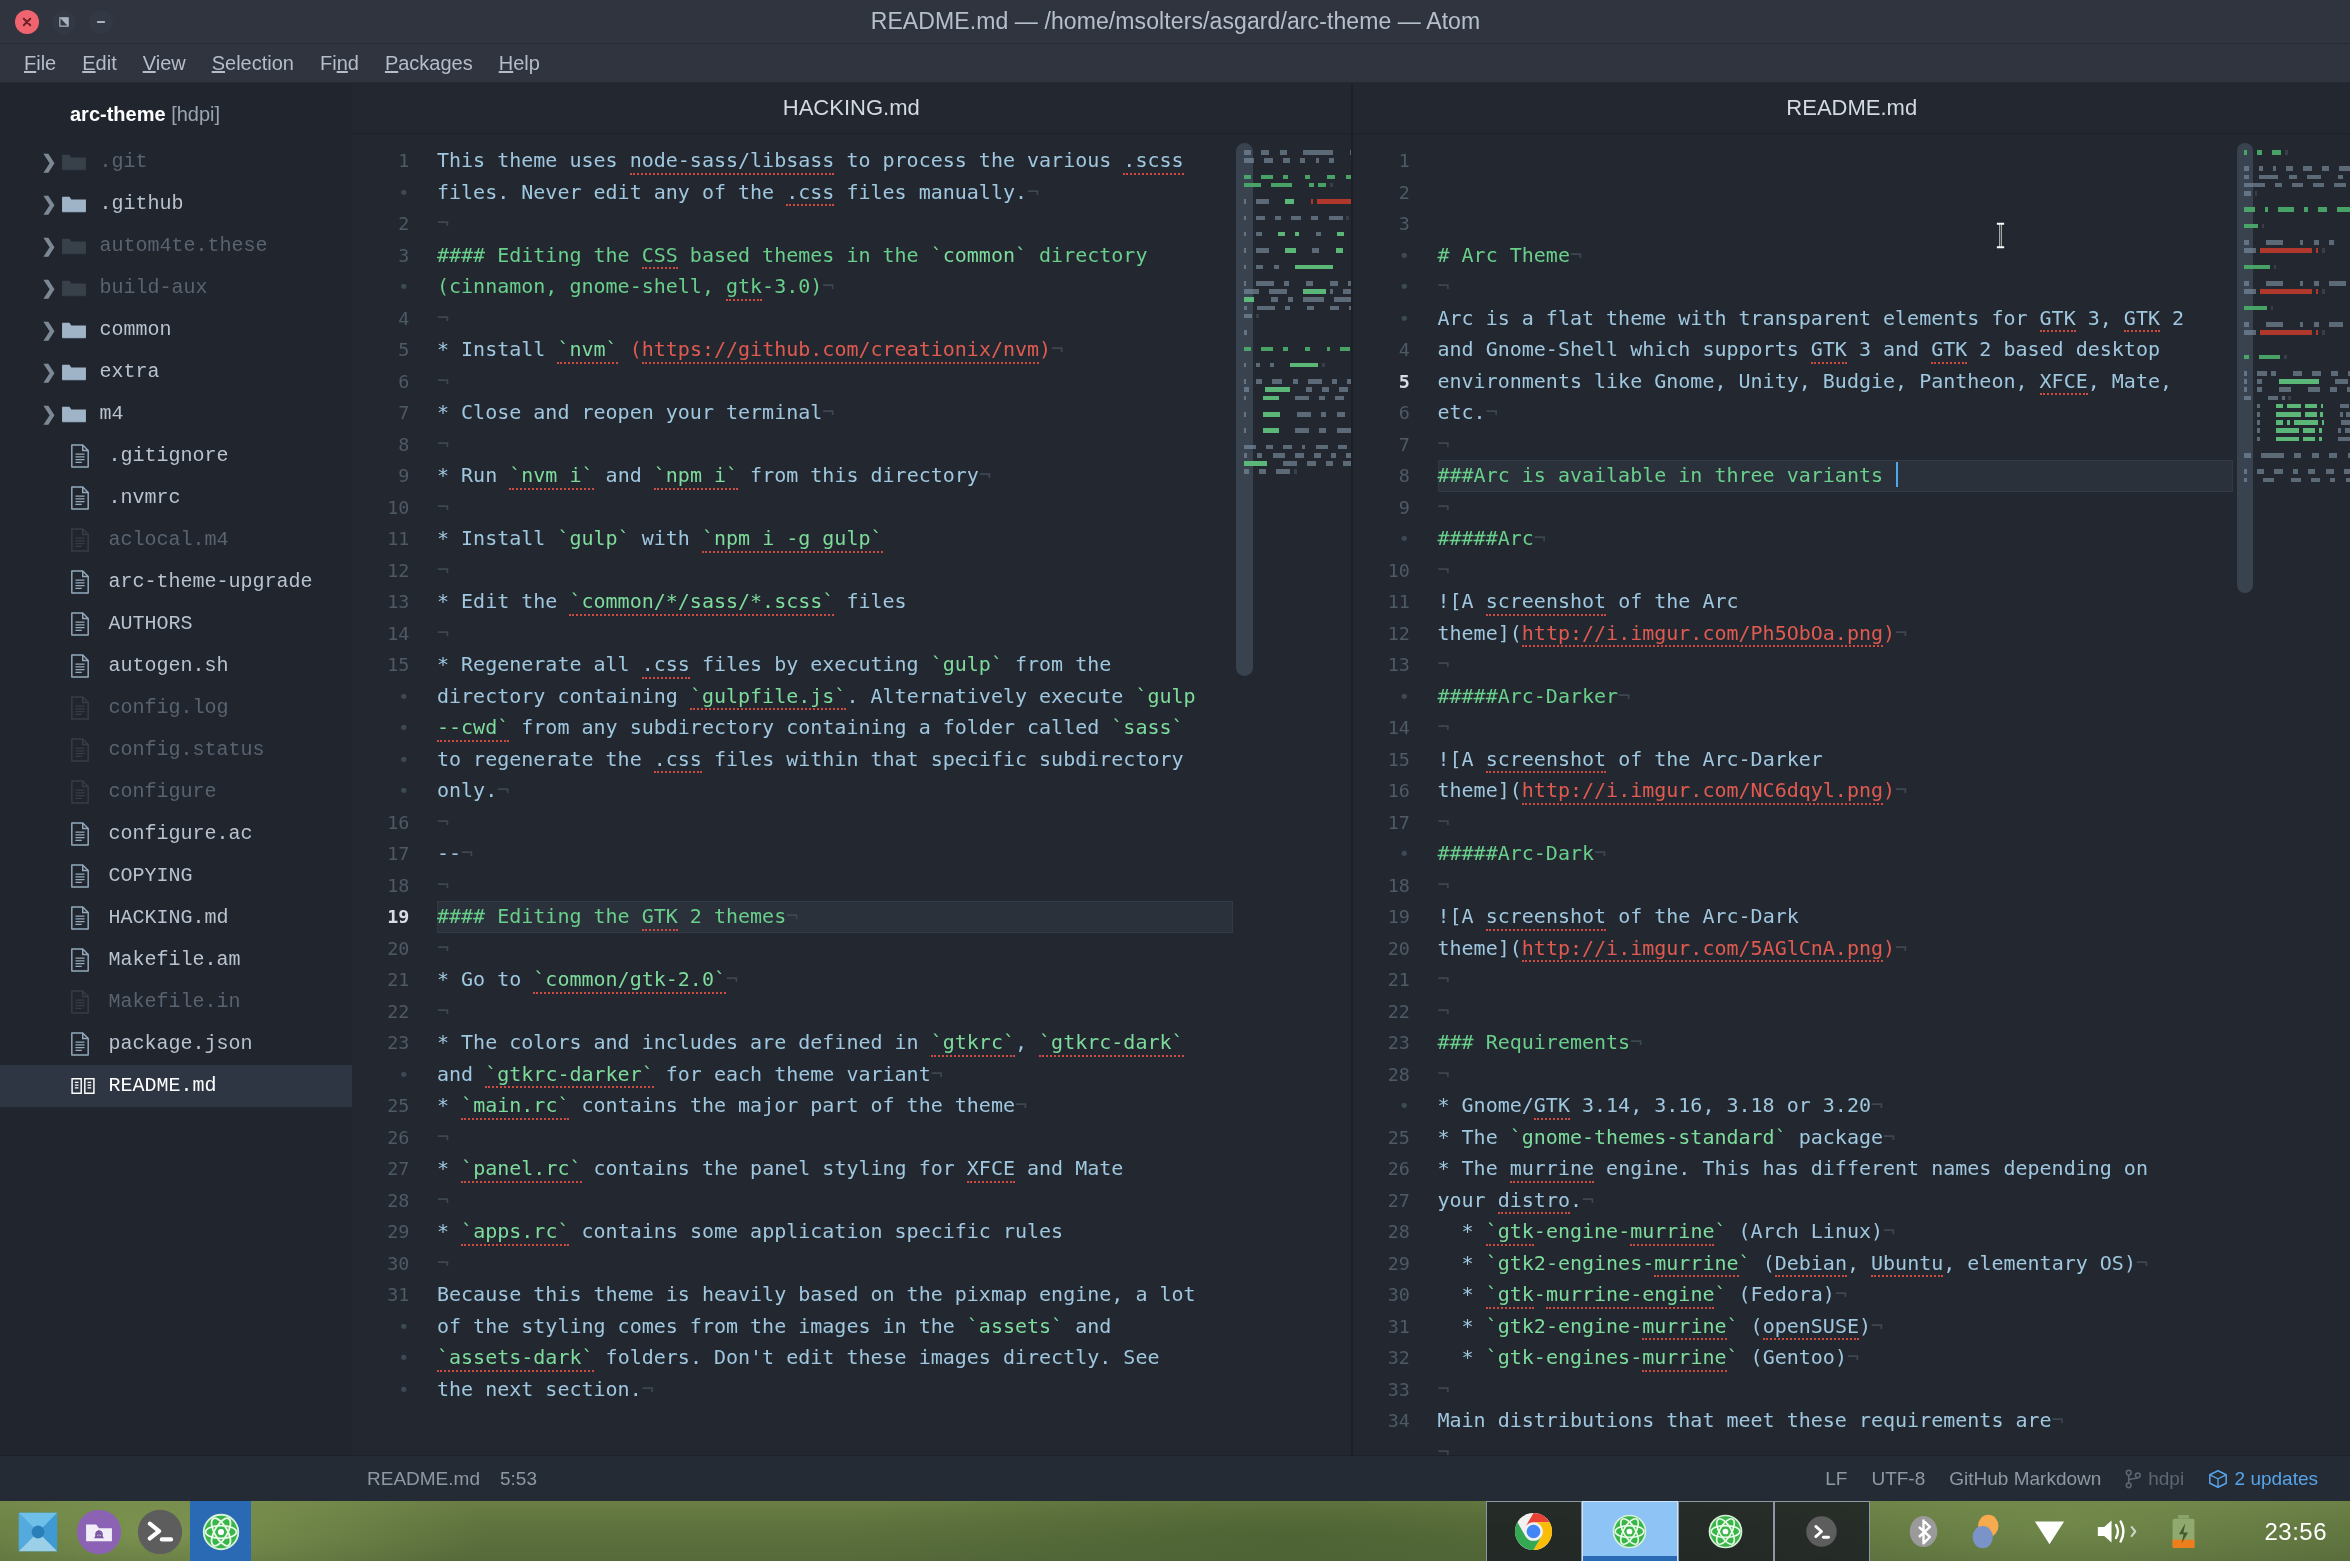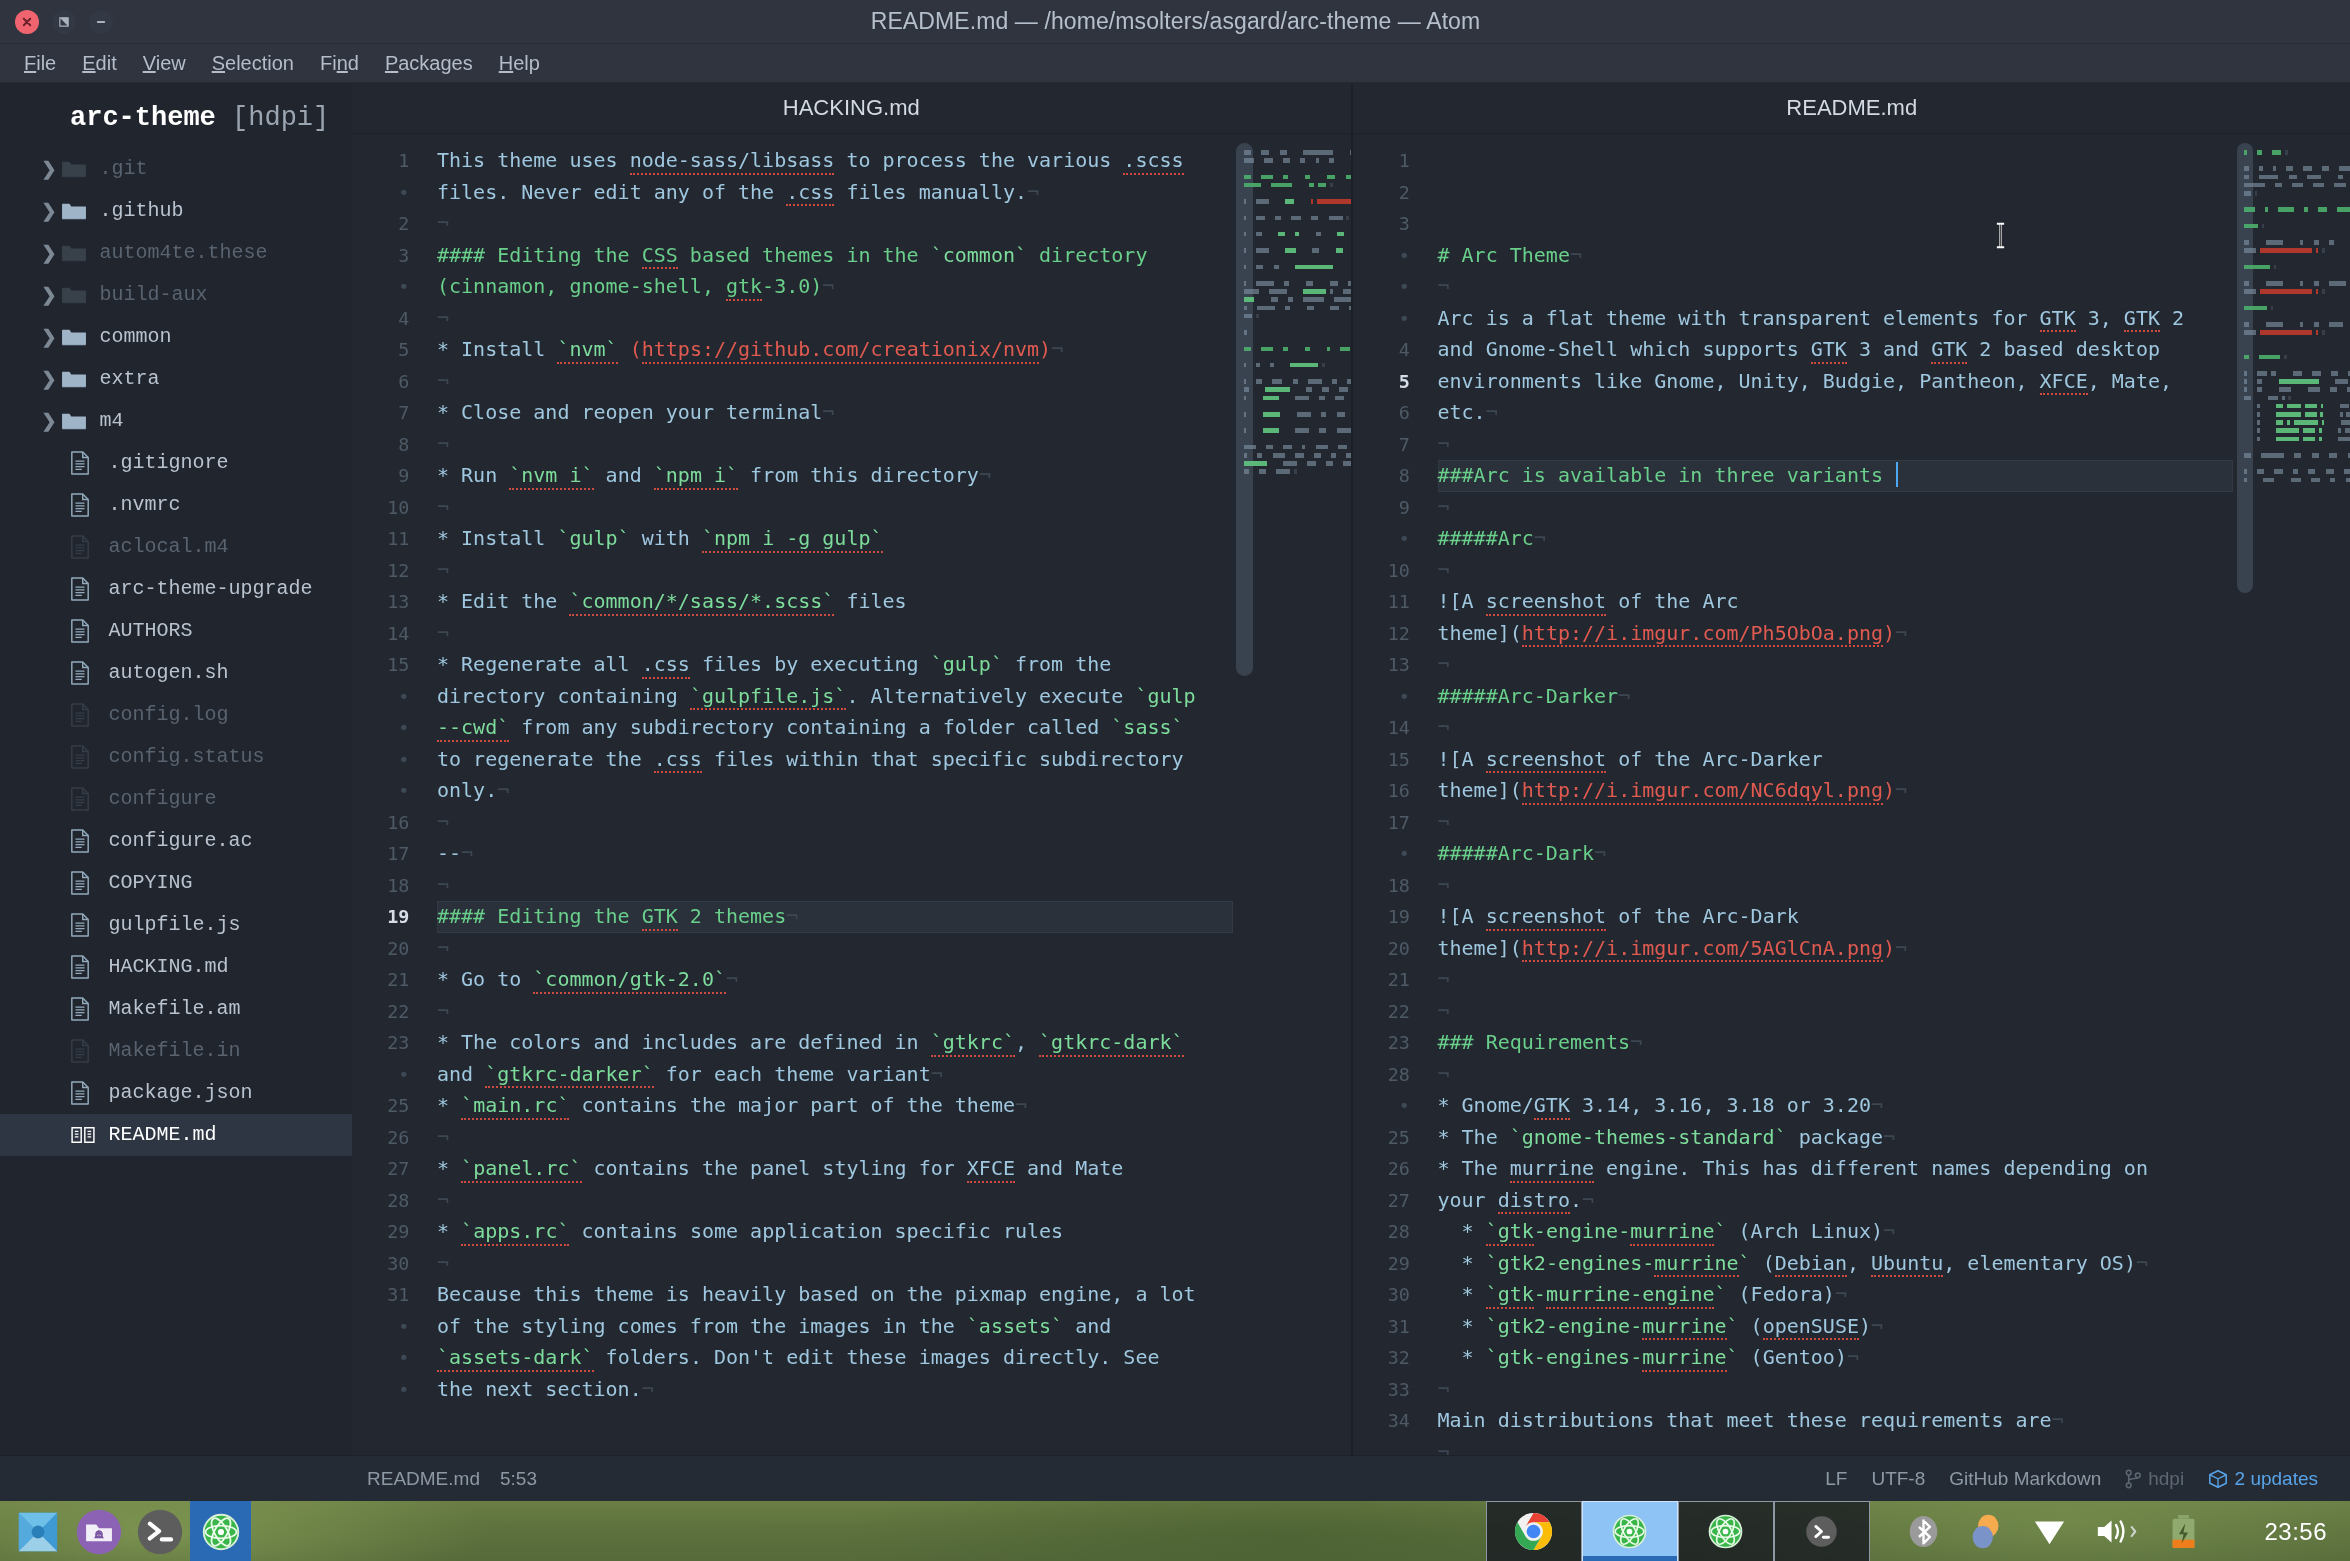--- a/index.html
+++ b/index.html
@@ -63,23 +63,22 @@
 
   
   #treeview {
     width: 352px; min-width:352px;
     background: #20252e;
     padding-top: 16.5px;
     overflow: hidden;
     position: relative;
   }
   #project-title {
-    font-size: 27px; color:#c8d0da;
+    font-size: 20px; color:#c8d0da;
     padding: 3.7px 0 14.7px 70px;
-    font-family: Liberation Mono, monospace;
   }
   #project-title b { color:#ffffff; font-weight:700; }
   #project-title span.dim { color:#9aa5b1; font-weight:400; }
   .tree-row {
     height: 42px;
     display:flex; align-items:center;
     padding-left: 37px;
     font-size: 20px;
     color:#b9c3cf;
     white-space:nowrap;
@@ -451,30 +450,20 @@
           </div>
           <div class="tree-row indent-file">
             <span class="ficon">
               <svg width="20" height="24" viewBox="0 0 22 26">
   <path d="M2 1 H14 L20 7 V25 H2 Z" fill="none" stroke="#93aabd" stroke-width="1.6" stroke-linejoin="round"></path>
   <path d="M14 1 V7 H20" fill="none" stroke="#93aabd" stroke-width="1.6"></path>
   <path d="M6 11 H16 M6 14 H16 M6 17 H16 M6 20 H13" stroke="#93aabd" stroke-width="1.4"></path>
               </svg>
             </span>
             <span class="tname">COPYING</span>
-          </div>
-          <div class="tree-row indent-file">
-            <span class="ficon">
-              <svg width="20" height="24" viewBox="0 0 22 26">
-  <path d="M2 1 H14 L20 7 V25 H2 Z" fill="none" stroke="#93aabd" stroke-width="1.6" stroke-linejoin="round"></path>
-  <path d="M14 1 V7 H20" fill="none" stroke="#93aabd" stroke-width="1.6"></path>
-  <path d="M6 11 H16 M6 14 H16 M6 17 H16 M6 20 H13" stroke="#93aabd" stroke-width="1.4"></path>
-              </svg>
-            </span>
-            <span class="tname">gulpfile.js</span>
           </div>
           <div class="tree-row indent-file">
             <span class="ficon">
               <svg width="20" height="24" viewBox="0 0 22 26">
   <path d="M2 1 H14 L20 7 V25 H2 Z" fill="none" stroke="#93aabd" stroke-width="1.6" stroke-linejoin="round"></path>
   <path d="M14 1 V7 H20" fill="none" stroke="#93aabd" stroke-width="1.6"></path>
   <path d="M6 11 H16 M6 14 H16 M6 17 H16 M6 20 H13" stroke="#93aabd" stroke-width="1.4"></path>
               </svg>
             </span>
             <span class="tname">HACKING.md</span>

